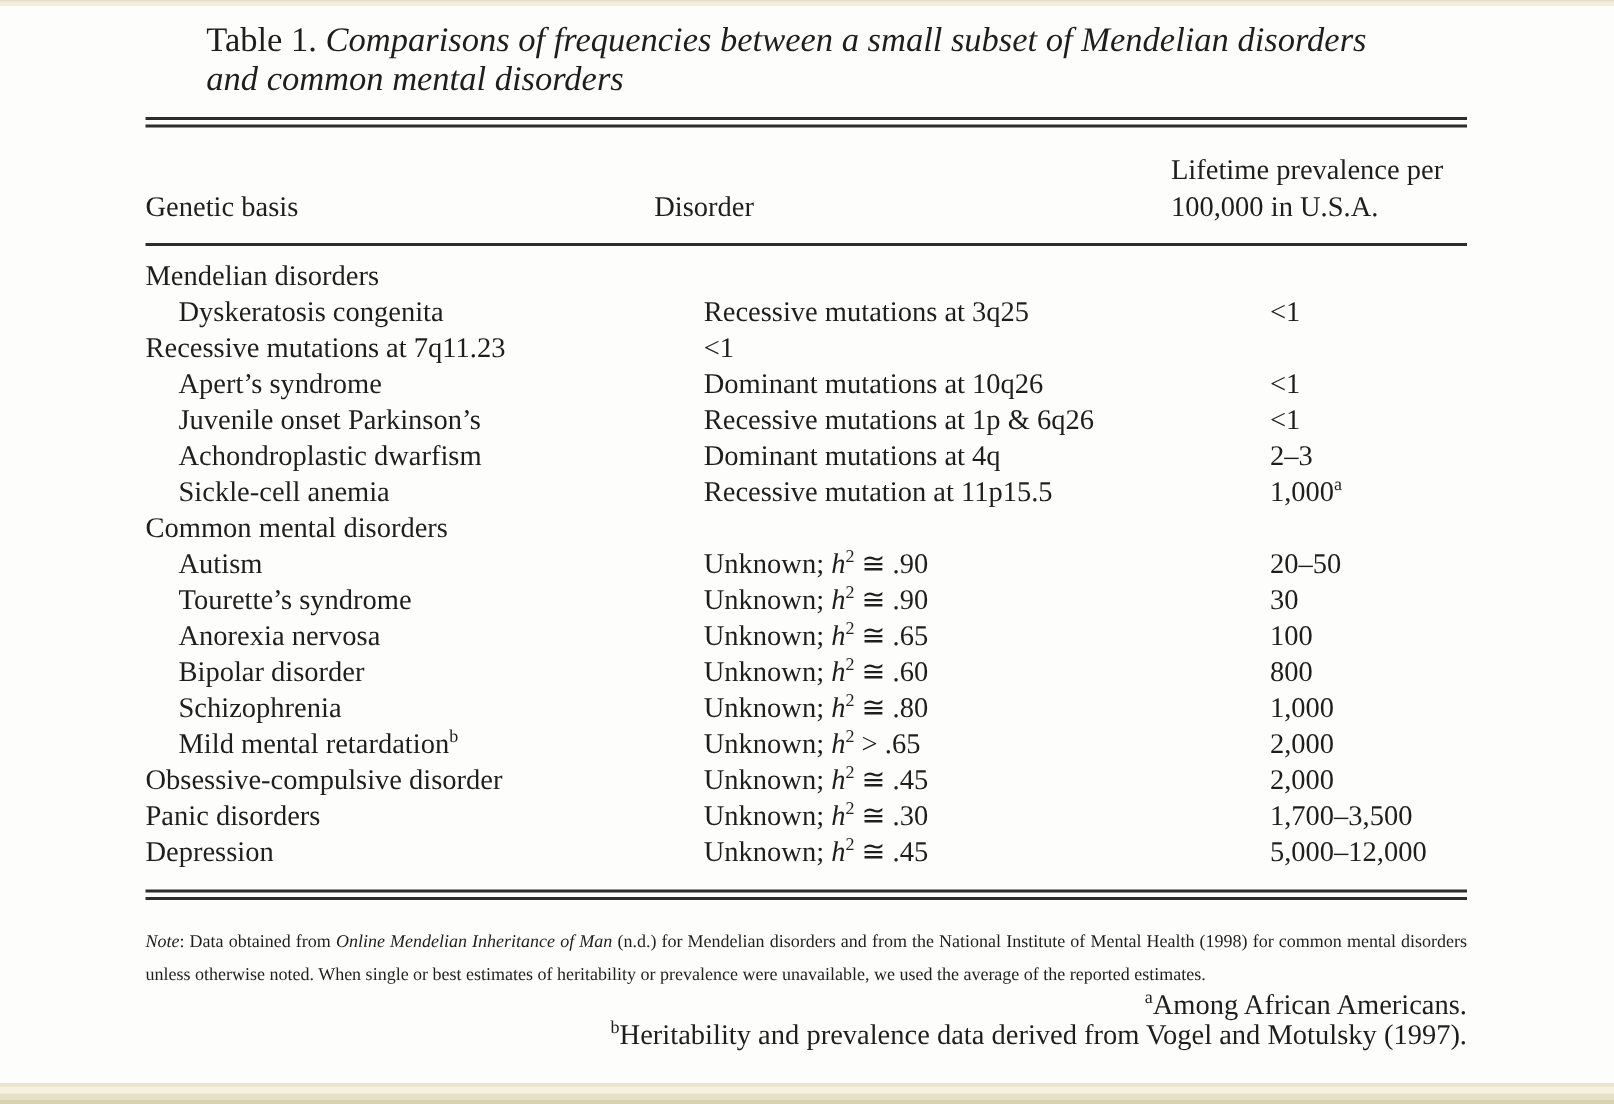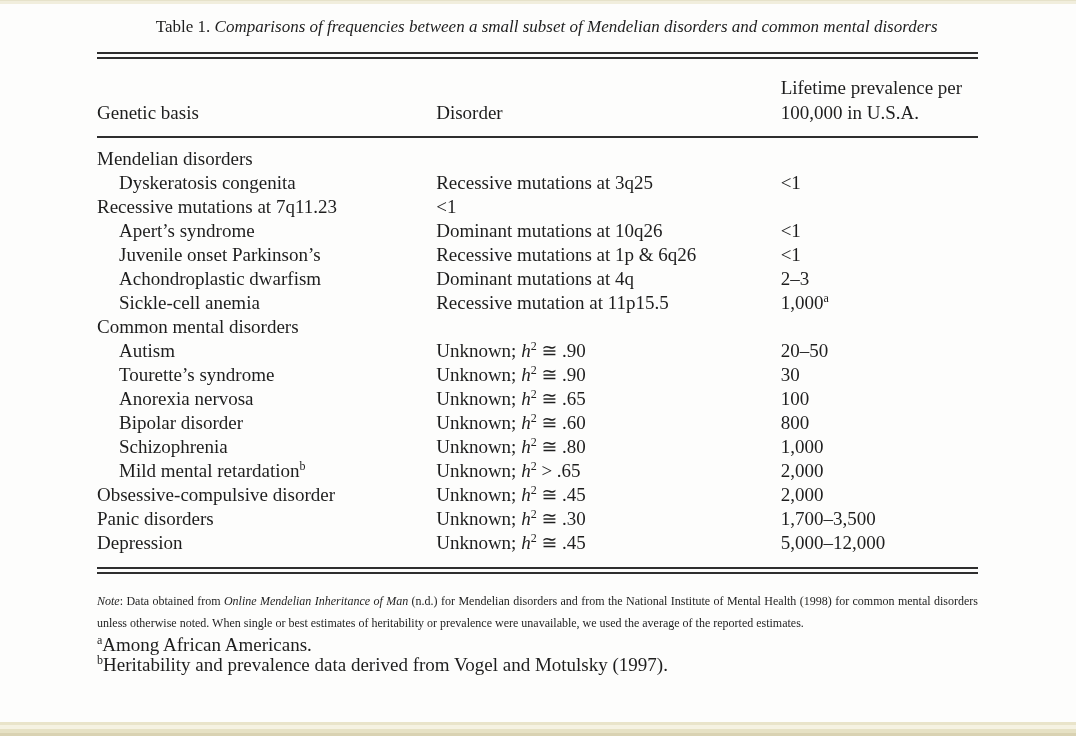--- a/index.html
+++ b/index.html
@@ -12,22 +12,22 @@
     overflow: hidden;
   }
   .top-strip {
     position: absolute; top: 0; left: 0; right: 0;
     height: 3px; background: #f1eedd; border-top: 1px solid #e6e2ca;
   }
   .content {
     position: absolute; left: 97px; top: 10px; width: 881px;
   }
   .title {
-    text-align: right;
-    font-size: 17px; line-height: 26px;
+    text-align: left;
+    font-size: 23px; line-height: 26px;
     max-width: 800px;
     margin: 4px auto 12px auto;
   }
   .title .ital { font-style: italic; }
   .dbl-rule {
     height: 3px;
     border-top: 2px solid #2e2e2e;
     border-bottom: 2px solid #2e2e2e;
   }
   .single-rule { border-top: 2px solid #2e2e2e; }
@@ -35,37 +35,37 @@
     display: grid;
     grid-template-columns: 38.5% 39.1% 22.4%;
     align-items: end;
     font-size: 19px; line-height: 25px;
     padding: 16px 0 11px 0;
   }
   .tbody { padding: 9px 0 12px 0; }
   .trow {
     display: grid;
     grid-template-columns: 38.5% 39.1% 22.4%;
-    font-size: 19px; line-height: 24px;
+    font-size: 19px; line-height: 24px; gap: 33px;
   }
   .cell { white-space: nowrap; }
   .cell.indent { padding-left: 22px; }
   sup {
     font-size: 12px;
     line-height: 0;
     vertical-align: super;
   }
   .note {
     font-size: 12px; line-height: 21.5px;
     text-align: justify;
     margin-top: 17px;
   }
   .note i { font-style: italic; }
   .footnotes { margin-top: 1px; }
-  .footnote { font-size: 19px; line-height: 20px; }
+  .footnote { font-size: 19px; line-height: 20px; text-align: right; }
   .bottom-band {
     position: absolute; bottom: 0; left: 0; right: 0; height: 14px;
   }
   .bottom-band .s1 { height: 3px; background: #e9e4ca; }
   .bottom-band .s2 { height: 4px; background: #f5f2e2; }
   .bottom-band .s3 { height: 4px; background: #e6e1c4; }
   .bottom-band .s4 { height: 3px; background: #d9d2b2; }
 </style>
 </head>
 <body>

